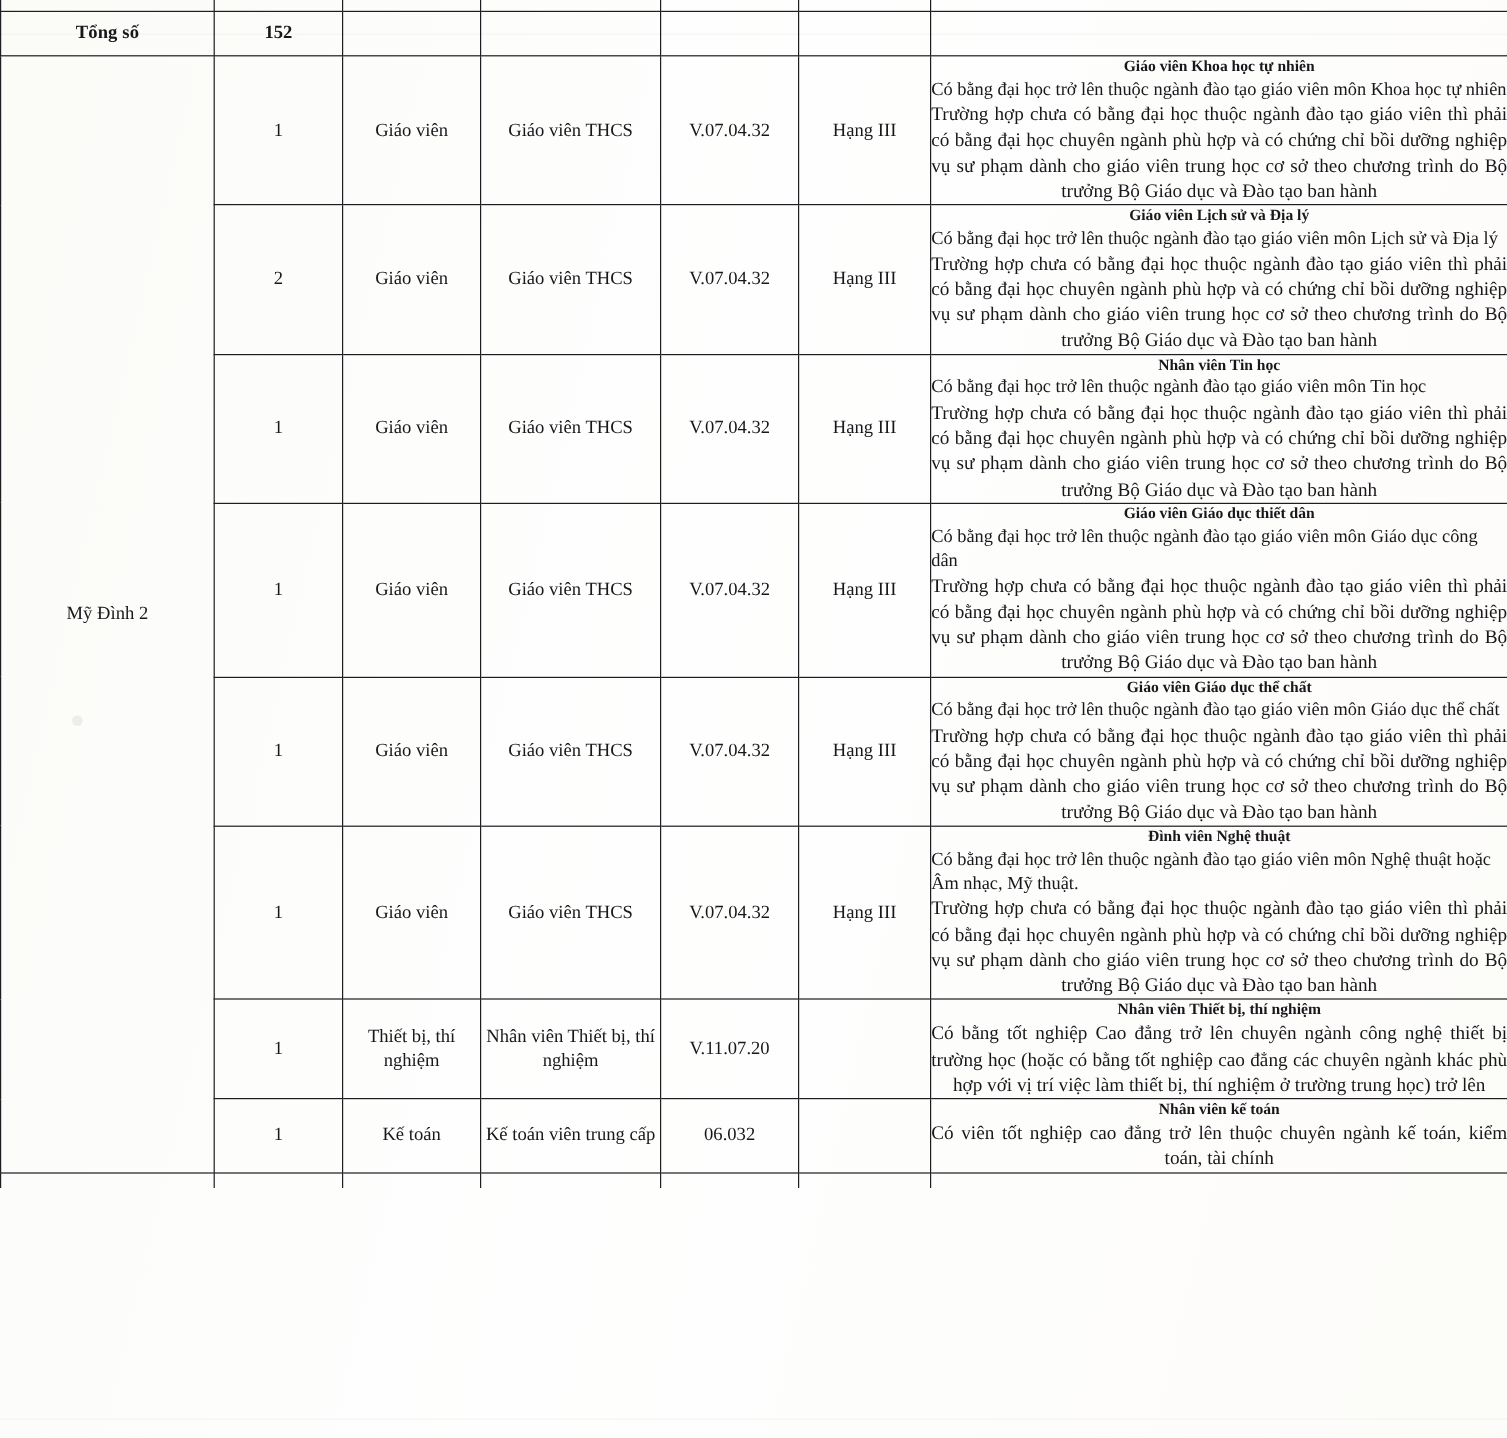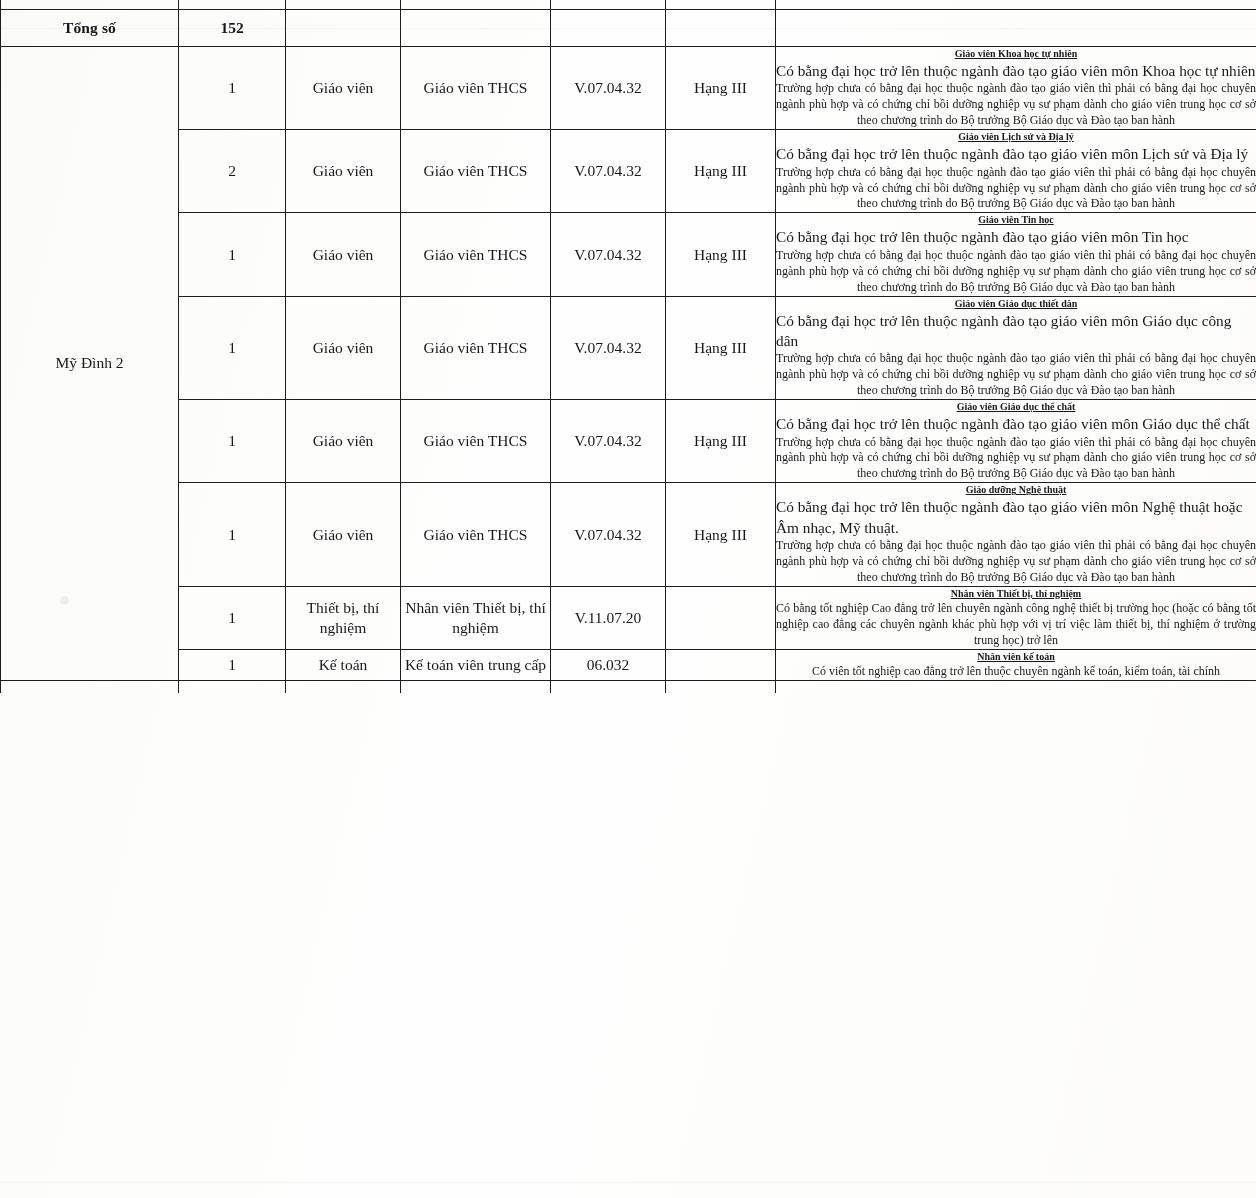--- a/index.html
+++ b/index.html
@@ -82,32 +82,31 @@
     font-size: 16px;
   }
 
   
   .req {
     padding: 7px 9px 8px 9px;
     text-align: center;
   }
   .req-title {
     font-weight: bold;
-    font-size: 10px;
+    font-size: 13px;
     line-height: 1.3;
     margin-bottom: 1px;
-    text-decoration: underline;
   }
   .req-line {
     font-size: 15.3px;
     line-height: 1.33;
     text-align: left;
   }
   .req-body {
-    font-size: 12px;
+    font-size: 16px;
     line-height: 1.33;
     text-align: justify;
     text-align-last: center;
   }
 
   .qty { font-size: 15.5px; }
   .nowrap-mid { font-size: 15.4px; line-height: 1.3; }
 
   
   tr.clip-bottom td { height: 12px; border-bottom: none; }
@@ -192,21 +191,21 @@
         </td>
       </tr>
 
       <tr>
         <td class="cell-pad qty">1</td>
         <td class="cell-pad nowrap-mid">Giáo viên</td>
         <td class="cell-pad nowrap-mid">Giáo viên THCS</td>
         <td class="cell-pad nowrap-mid">V.07.04.32</td>
         <td class="cell-pad nowrap-mid">Hạng III</td>
         <td class="req">
-          <div class="req-title">Giáo viên Tin học</div>
+          <div class="req-title">Nhân viên Tin học</div>
           <div class="req-line">Có bằng đại học trở lên thuộc ngành đào tạo giáo viên môn Tin học</div>
           <div class="req-body">Trường hợp chưa có bằng đại học thuộc ngành đào tạo giáo viên thì phải có bằng đại học chuyên ngành phù hợp và có chứng chỉ bồi dưỡng nghiệp vụ sư phạm dành cho giáo viên trung học cơ sở theo chương trình do Bộ trưởng Bộ Giáo dục và Đào tạo ban hành</div>
         </td>
       </tr>
 
       <tr>
         <td class="cell-pad qty">1</td>
         <td class="cell-pad nowrap-mid">Giáo viên</td>
         <td class="cell-pad nowrap-mid">Giáo viên THCS</td>
         <td class="cell-pad nowrap-mid">V.07.04.32</td>
@@ -231,21 +230,21 @@
         </td>
       </tr>
 
       <tr>
         <td class="cell-pad qty">1</td>
         <td class="cell-pad nowrap-mid">Giáo viên</td>
         <td class="cell-pad nowrap-mid">Giáo viên THCS</td>
         <td class="cell-pad nowrap-mid">V.07.04.32</td>
         <td class="cell-pad nowrap-mid">Hạng III</td>
         <td class="req">
-          <div class="req-title">Giáo dưỡng Nghệ thuật</div>
+          <div class="req-title">Đình viên Nghệ thuật</div>
           <div class="req-line">Có bằng đại học trở lên thuộc ngành đào tạo giáo viên môn Nghệ thuật hoặc Âm nhạc, Mỹ thuật.</div>
           <div class="req-body">Trường hợp chưa có bằng đại học thuộc ngành đào tạo giáo viên thì phải có bằng đại học chuyên ngành phù hợp và có chứng chỉ bồi dưỡng nghiệp vụ sư phạm dành cho giáo viên trung học cơ sở theo chương trình do Bộ trưởng Bộ Giáo dục và Đào tạo ban hành</div>
         </td>
       </tr>
 
       <tr>
         <td class="cell-pad qty">1</td>
         <td class="cell-pad nowrap-mid">Thiết bị, thí nghiệm</td>
         <td class="cell-pad nowrap-mid">Nhân viên Thiết bị, thí nghiệm</td>
         <td class="cell-pad nowrap-mid">V.11.07.20</td>

